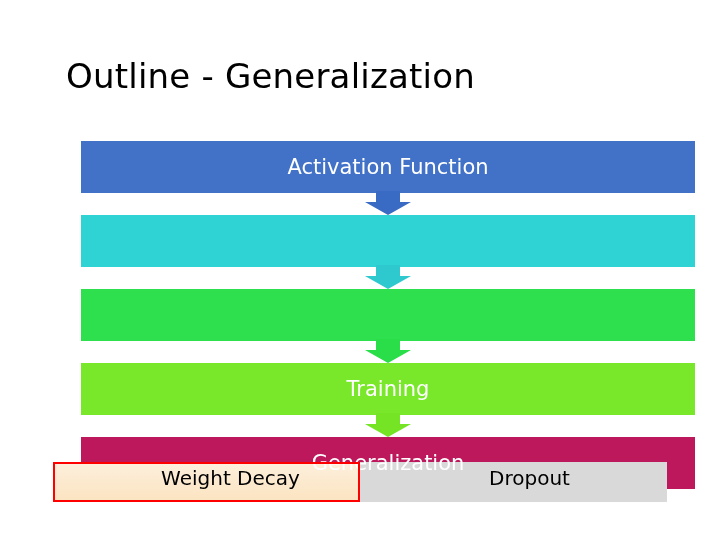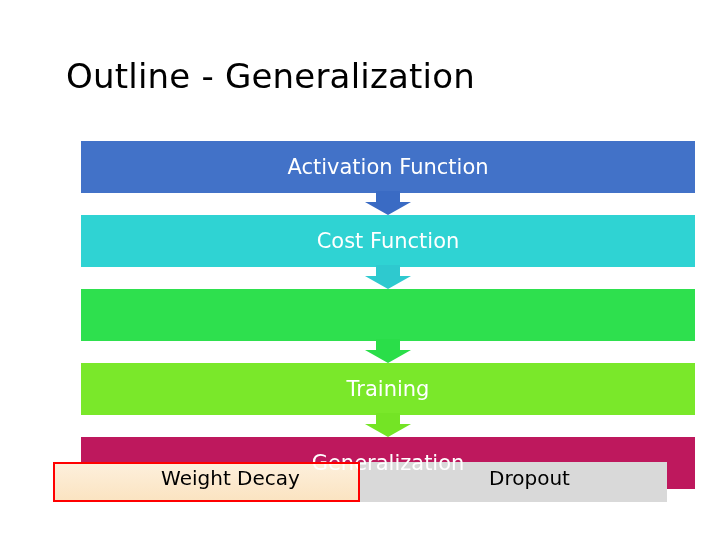--- a/index.html
+++ b/index.html
@@ -127,21 +127,20 @@
 
     <div class="band" style="background:#4272c8">
       <span class="band-label">Activation Function</span>
       <svg class="arrow" viewBox="0 0 46 24" preserveAspectRatio="none">
         <polygon points="11,0 35,0 35,11 46,11 23,24 0,11 11,11" fill="#3a6bc4"></polygon>
       </svg>
     </div>
     <div class="gap"></div>
 
     <div class="band" style="background:#2fd3d3">
-      <span class="band-label">Cost Function</span>
       <svg class="arrow" viewBox="0 0 46 24" preserveAspectRatio="none">
         <polygon points="11,0 35,0 35,11 46,11 23,24 0,11 11,11" fill="#2ec9cf"></polygon>
       </svg>
     </div>
     <div class="gap"></div>
 
     <div class="band" style="background:#2ee04e">
       <svg class="arrow" viewBox="0 0 46 24" preserveAspectRatio="none">
         <polygon points="11,0 35,0 35,11 46,11 23,24 0,11 11,11" fill="#2ade49"></polygon>
       </svg>

